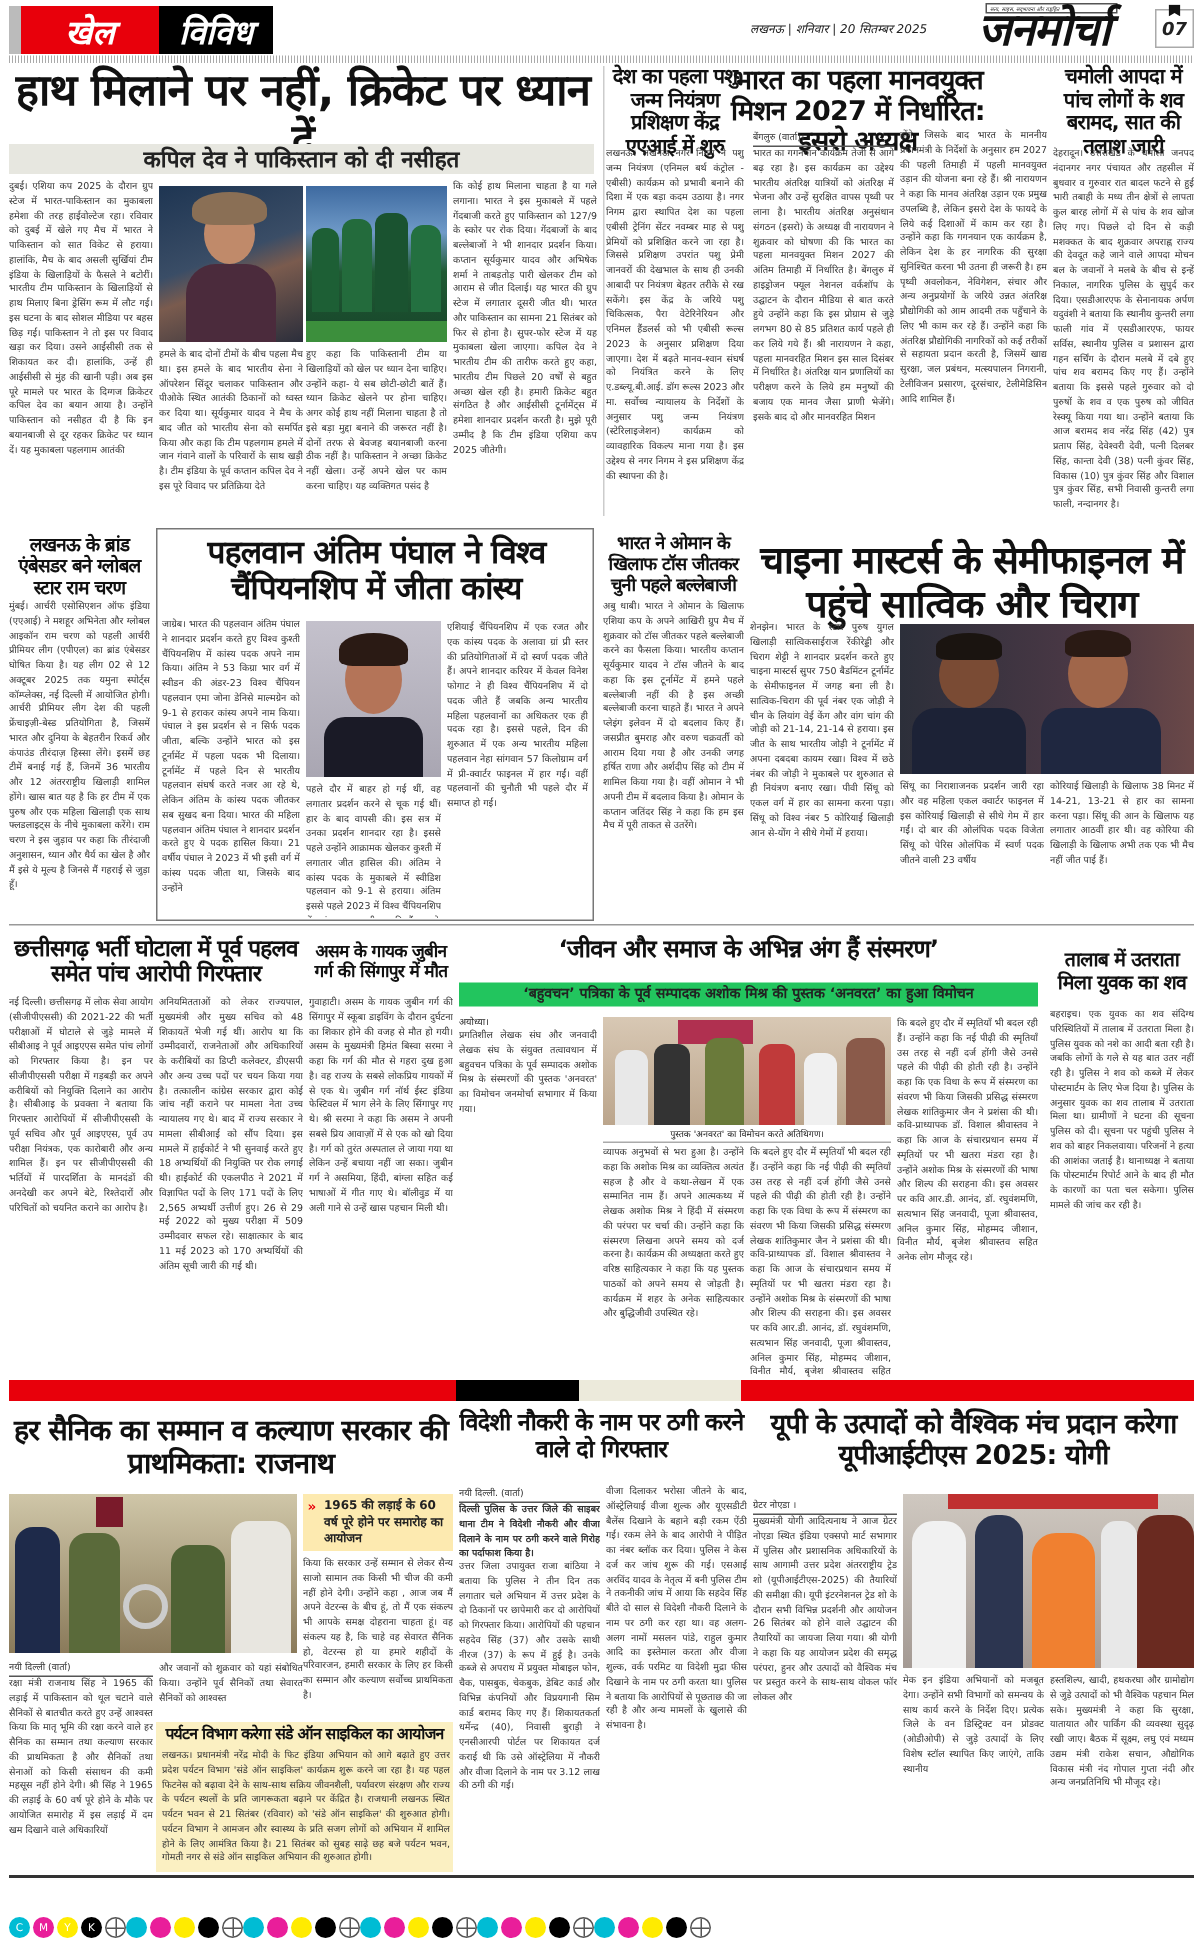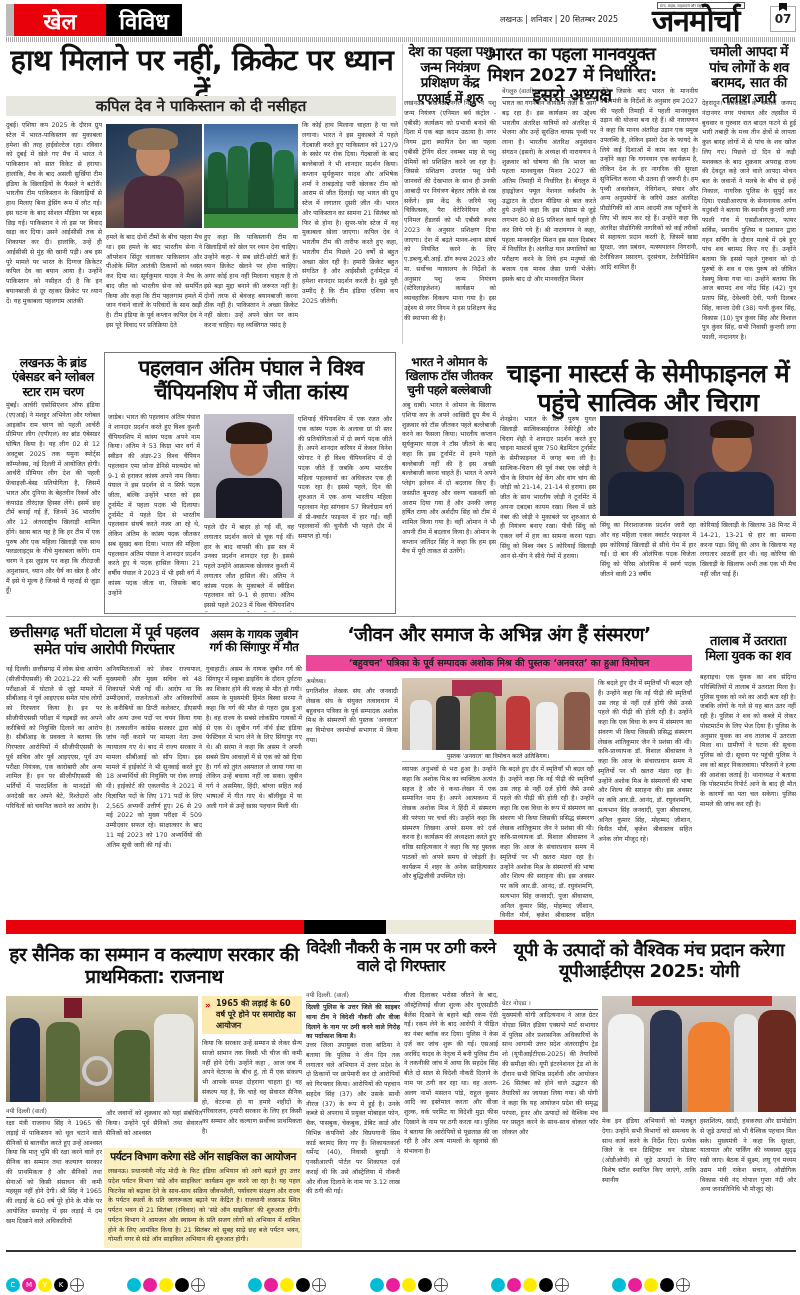--- a/index.html
+++ b/index.html
@@ -5,30 +5,30 @@
 *{box-sizing:border-box;margin:0;padding:0}
 body{width:800px;height:1295px;background:#fff;font-family:"DejaVu Sans",sans-serif;color:#222;overflow:hidden;position:relative}
 .abs{position:absolute}
 .hl{font-family:"DejaVu Sans",sans-serif;font-weight:bold;color:#111;line-height:1.15;text-align:center;letter-spacing:-0.5px}
 .body{font-size:6.3px;line-height:1.55;color:#333;text-align:justify;overflow:hidden}
 .photo{background:#888;overflow:hidden}
 .rule{background:repeating-linear-gradient(90deg,#aaa 0 1px,#fff 1px 2px);height:5px}
 .cap{font-size:6px;color:#222}
 .dateline{font-size:6.2px;color:#333;border-bottom:1px solid #555;padding-bottom:2px;margin-bottom:2px}
 .yellow{background:#fdf3c8}
-.beige{background:#ec4899}
+.beige{background:#22c55e}
 .dot{display:inline-block;width:14px;height:14px;border-radius:50%;margin-right:2px;vertical-align:middle}
 .reg{display:inline-block;width:14px;height:14px;border-radius:50%;border:1px solid #555;position:relative;vertical-align:middle}
 .reg:before{content:"";position:absolute;left:6px;top:0;width:1px;height:12px;background:#555}
 .reg:after{content:"";position:absolute;top:6px;left:0;height:1px;width:12px;background:#555}
 </style>
 </head>
 <body>
 
-<div class="abs" style="left:0;top:0;width:711px;height:38px;">
+<div class="abs" style="left:0;top:0;width:711px;height:38px;font-style:italic;">
   <div class="abs" style="left:6px;top:4px;width:8px;height:32px;background:#bbb;"></div>
   <div class="abs" style="left:14px;top:4px;width:92px;height:32px;background:#e8000b;color:#fff;font-weight:bold;font-size:22px;display:flex;align-items:center;justify-content:center;">खेल</div>
   <div class="abs" style="left:106px;top:4px;width:76px;height:32px;background:#000;color:#fff;font-weight:bold;font-size:22px;display:flex;align-items:center;justify-content:center;">विविध</div>
   <div class="abs" style="left:500px;top:13px;font-size:8px;color:#222;">लखनऊ | शनिवार | 20 सितम्बर 2025</div>
   <div class="abs" style="left:657px;top:2px;width:88px;font-size:3.5px;border:1px solid #555;padding:0 2px;white-space:nowrap;overflow:hidden;">सत्य, साहस, सद्‌भावना और राष्ट्रहित</div>
   <div class="abs" style="left:652px;top:6px;font-size:30px;font-weight:bold;color:#111;letter-spacing:-1px;line-height:1;">जनमोर्चा</div>
   <div class="abs" style="left:770px;top:6px;width:26px;height:26px;border:1px solid #aaa;font-size:12px;display:flex;align-items:center;justify-content:center;font-weight:bold;">
     <span class="abs" style="left:8px;top:-4px;width:8px;height:8px;background:#111;clip-path:polygon(0 0,100% 0,100% 100%,50% 70%,0 100%);"></span>
     <span>07</span>
   </div>
@@ -97,21 +97,21 @@
 <div class="abs body" style="left:700px;top:520px;width:96px;height:92px;">कोरियाई खिलाड़ी के खिलाफ 38 मिनट में 14-21, 13-21 से हार का सामना करना पड़ा। सिंधू की आन के खिलाफ यह लगातार आठवीं हार थी। वह कोरिया की खिलाड़ी के खिलाफ अभी तक एक भी मैच नहीं जीत पाई हैं।</div>
 
 <div class="abs" style="left:6px;top:616px;width:790px;height:1px;background:#999;"></div>
 <div class="abs hl" style="left:6px;top:624px;width:196px;font-size:15px;">छत्तीसगढ़ भर्ती घोटाला में पूर्व पहलव समेत पांच आरोपी गिरफ्तार</div>
 <div class="abs body" style="left:6px;top:664px;width:96px;height:254px;">नई दिल्ली। छत्तीसगढ़ में लोक सेवा आयोग (सीजीपीएससी) की 2021-22 की भर्ती परीक्षाओं में घोटाले से जुड़े मामले में सीबीआइ ने पूर्व आइएएस समेत पांच लोगों को गिरफ्तार किया है। इन पर सीजीपीएससी परीक्षा में गड़बड़ी कर अपने करीबियों को नियुक्ति दिलाने का आरोप है। सीबीआइ के प्रवक्ता ने बताया कि गिरफ्तार आरोपियों में सीजीपीएससी के पूर्व सचिव और पूर्व आइएएस, पूर्व उप परीक्षा नियंत्रक, एक कारोबारी और अन्य शामिल हैं। इन पर सीजीपीएससी की भर्तियों में पारदर्शिता के मानदंडों की अनदेखी कर अपने बेटे, रिश्तेदारों और परिचितों को चयनित कराने का आरोप है।</div>
 <div class="abs body" style="left:106px;top:664px;width:96px;height:254px;">अनियमितताओं को लेकर राज्यपाल, मुख्यमंत्री और मुख्य सचिव को 48 शिकायतें भेजी गई थीं। आरोप था कि उम्मीदवारों, राजनेताओं और अधिकारियों के करीबियों का डिप्टी कलेक्टर, डीएसपी और अन्य उच्च पदों पर चयन किया गया है। तत्कालीन कांग्रेस सरकार द्वारा कोई जांच नहीं कराने पर मामला नेता उच्च न्यायालय गए थे। बाद में राज्य सरकार ने मामला सीबीआई को सौंप दिया। इस मामले में हाईकोर्ट ने भी सुनवाई करते हुए 18 अभ्यर्थियों की नियुक्ति पर रोक लगाई थी। हाईकोर्ट की एकलपीठ ने 2021 में विज्ञापित पदों के लिए 171 पदों के लिए 2,565 अभ्यर्थी उत्तीर्ण हुए। 26 से 29 मई 2022 को मुख्य परीक्षा में 509 उम्मीदवार सफल रहे। साक्षात्कार के बाद 11 मई 2023 को 170 अभ्यर्थियों की अंतिम सूची जारी की गई थी।</div>
 
 <div class="abs hl" style="left:206px;top:628px;width:96px;font-size:11.5px;">असम के गायक जुबीन गर्ग की सिंगापुर में मौत</div>
 <div class="abs body" style="left:206px;top:664px;width:96px;height:254px;">गुवाहाटी। असम के गायक जुबीन गर्ग की सिंगापुर में स्कूबा डाइविंग के दौरान दुर्घटना का शिकार होने की वजह से मौत हो गयी। असम के मुख्यमंत्री हिमंत बिस्वा सरमा ने कहा कि गर्ग की मौत से गहरा दुख हुआ है। वह राज्य के सबसे लोकप्रिय गायकों में से एक थे। जुबीन गर्ग नॉर्थ ईस्ट इंडिया फेस्टिवल में भाग लेने के लिए सिंगापुर गए थे। श्री सरमा ने कहा कि असम ने अपनी सबसे प्रिय आवाज़ों में से एक को खो दिया है। गर्ग को तुरंत अस्पताल ले जाया गया था लेकिन उन्हें बचाया नहीं जा सका। जुबीन गर्ग ने असमिया, हिंदी, बांग्ला सहित कई भाषाओं में गीत गाए थे। बॉलीवुड में या अली गाने से उन्हें खास पहचान मिली थी।</div>
 
-<div class="abs hl" style="left:306px;top:624px;width:386px;font-size:19px;">‘जीवन और समाज के अभिन्न अंग हैं संस्मरण’</div>
+<div class="abs hl" style="left:306px;top:624px;width:386px;font-size:16px;">‘जीवन और समाज के अभिन्न अंग हैं संस्मरण’</div>
 <div class="abs beige" style="left:306px;top:655px;width:386px;height:16px;font-size:9.5px;font-weight:bold;text-align:center;line-height:16px;">‘बहुवचन’ पत्रिका के पूर्व सम्पादक अशोक मिश्र की पुस्तक ‘अनवरत’ का हुआ विमोचन</div>
 <div class="abs" style="left:306px;top:676px;font-size:6.2px;">अयोध्या।</div>
 <div class="abs body" style="left:306px;top:686px;width:92px;height:232px;">प्रगतिशील लेखक संघ और जनवादी लेखक संघ के संयुक्त तत्वावधान में बहुवचन पत्रिका के पूर्व सम्पादक अशोक मिश्र के संस्मरणों की पुस्तक 'अनवरत' का विमोचन जनमोर्चा सभागार में किया गया।</div>
 <div class="abs photo" style="left:402px;top:678px;width:192px;height:72px;background:linear-gradient(180deg,#d8c8b4,#bba58c);">
   <div style="position:absolute;left:50px;top:2px;width:50px;height:16px;background:#b03050;"></div>
   <div style="position:absolute;left:8px;top:22px;width:22px;height:50px;background:#e8e8e8;border-radius:8px 8px 0 0;"></div>
   <div style="position:absolute;left:34px;top:18px;width:24px;height:54px;background:#333;border-radius:8px 8px 0 0;"></div>
   <div style="position:absolute;left:68px;top:14px;width:26px;height:58px;background:#6a7a3a;border-radius:8px 8px 0 0;"></div>
   <div style="position:absolute;left:104px;top:18px;width:24px;height:54px;background:#c03a3a;border-radius:8px 8px 0 0;"></div>
   <div style="position:absolute;left:134px;top:24px;width:22px;height:48px;background:#f0f0f0;border-radius:8px 8px 0 0;"></div>
@@ -166,21 +166,21 @@
   <div style="position:absolute;left:6px;top:18px;width:36px;height:98px;background:#f1f1f1;border-radius:14px 14px 0 0;"></div>
   <div style="position:absolute;left:48px;top:14px;width:32px;height:102px;background:#2c3550;border-radius:14px 14px 0 0;"></div>
   <div style="position:absolute;left:86px;top:26px;width:42px;height:90px;background:#f08030;border-radius:16px 16px 0 0;"></div>
   <div style="position:absolute;left:132px;top:18px;width:24px;height:98px;background:#e8e8e8;border-radius:10px 10px 0 0;"></div>
   <div style="position:absolute;left:156px;top:14px;width:38px;height:102px;background:#6a2a20;border-radius:14px 14px 0 0;"></div>
 </div>
 <div class="abs body" style="left:602px;top:1116px;width:94px;height:130px;">मेक इन इंडिया अभियानों को मजबूत देगा। उन्होंने सभी विभागों को समन्वय के साथ कार्य करने के निर्देश दिए। प्रत्येक जिले के वन डिस्ट्रिक्ट वन प्रोडक्ट (ओडीओपी) से जुड़े उत्पादों के लिए विशेष स्टॉल स्थापित किए जाएंगे, ताकि स्थानीय</div>
 <div class="abs body" style="left:700px;top:1116px;width:96px;height:130px;">हस्तशिल्प, खादी, हथकरघा और ग्रामोद्योग से जुड़े उत्पादों को भी वैश्विक पहचान मिल सके। मुख्यमंत्री ने कहा कि सुरक्षा, यातायात और पार्किंग की व्यवस्था सुदृढ़ रखी जाए। बैठक में सूक्ष्म, लघु एवं मध्यम उद्यम मंत्री राकेश सचान, औद्योगिक विकास मंत्री नंद गोपाल गुप्ता नंदी और अन्य जनप्रतिनिधि भी मौजूद रहे।</div>
 
 <div class="abs" style="left:6px;top:1250px;width:790px;height:2px;background:#333;"></div>
-<div class="abs" style="left:0;top:1274px;width:696px;height:18px;display:flex;justify-content:space-between;padding:0 6px;">
+<div class="abs" style="left:0;top:1274px;width:696px;height:18px;display:flex;padding:0 6px;">
   <div>
     <span class="dot" style="background:#00bcd4;color:#fff;font-size:7px;text-align:center;line-height:14px;">C</span><span class="dot" style="background:#e91e9a;color:#fff;font-size:7px;text-align:center;line-height:14px;">M</span><span class="dot" style="background:#ffeb00;color:#fff;font-size:7px;text-align:center;line-height:14px;">Y</span><span class="dot" style="background:#000;color:#fff;font-size:7px;text-align:center;line-height:14px;">K</span><span class="reg"></span>
   </div>
   <div><span class="dot" style="background:#00bcd4"></span><span class="dot" style="background:#e91e9a"></span><span class="dot" style="background:#ffeb00"></span><span class="dot" style="background:#000"></span><span class="reg"></span></div>
   <div><span class="dot" style="background:#00bcd4"></span><span class="dot" style="background:#e91e9a"></span><span class="dot" style="background:#ffeb00"></span><span class="dot" style="background:#000"></span><span class="reg"></span></div>
   <div><span class="dot" style="background:#00bcd4"></span><span class="dot" style="background:#e91e9a"></span><span class="dot" style="background:#ffeb00"></span><span class="dot" style="background:#000"></span><span class="reg"></span></div>
   <div><span class="dot" style="background:#00bcd4"></span><span class="dot" style="background:#e91e9a"></span><span class="dot" style="background:#ffeb00"></span><span class="dot" style="background:#000"></span><span class="reg"></span></div>
   <div><span class="dot" style="background:#00bcd4"></span><span class="dot" style="background:#e91e9a"></span><span class="dot" style="background:#ffeb00"></span><span class="dot" style="background:#000"></span><span class="reg"></span></div>
 </div>
 

